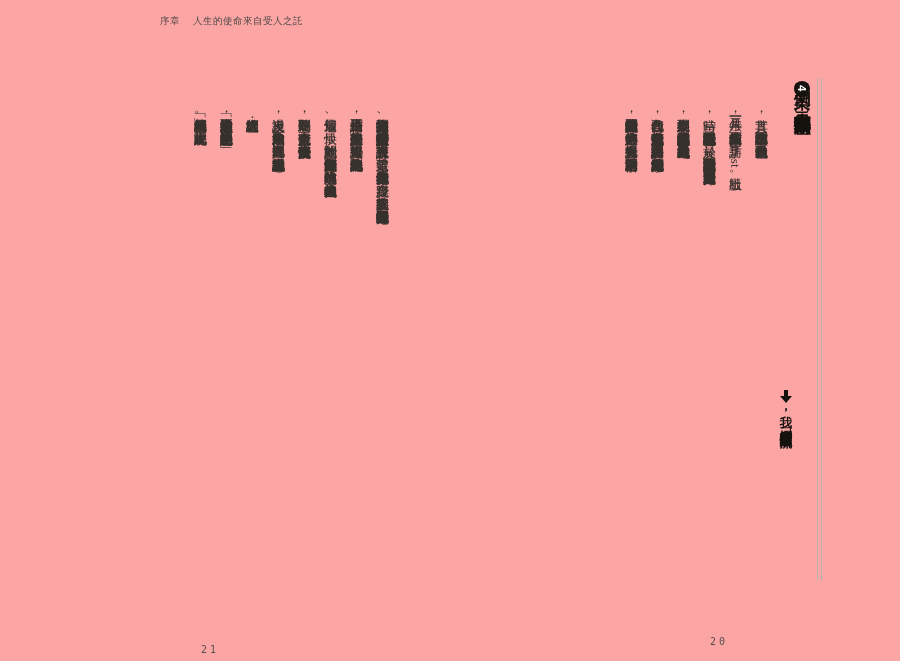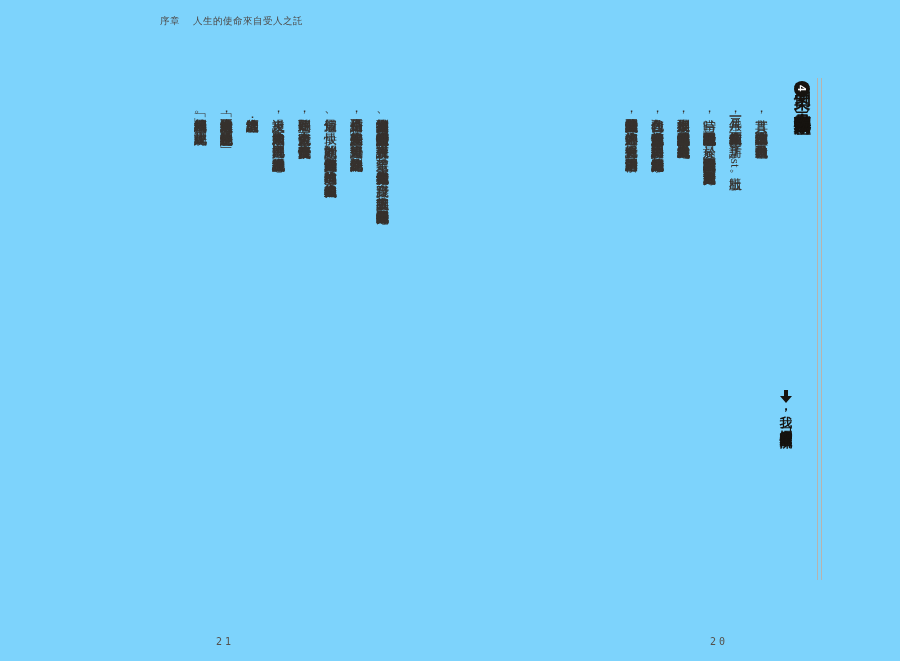--- a/index.html
+++ b/index.html
@@ -1,17 +1,17 @@
 <!DOCTYPE html>
 <html><head>
 <meta charset="utf-8">
 <style>
   html,body { margin:0; padding:0; background:#e8e8e8; }
   .spread {
-    position:relative; width:900px; height:661px; background:#7dd3fc;
+    position:relative; width:900px; height:661px; background:#fca5a5;
     overflow:hidden; font-family:"Liberation Serif","DejaVu Serif",serif;
   }
   .vertical { writing-mode:vertical-rl; text-orientation:mixed; }
 
   
   .running-head {
     position:absolute; left:160px; top:15px; font-size:9.5px; letter-spacing:0.5px;
     color:#4c4744; font-family:"Liberation Sans","DejaVu Sans",sans-serif; white-space:nowrap;
   }
   .running-head .chapter-title { margin-left:13px; }
@@ -46,21 +46,21 @@
   .page-body p { margin:0; padding:0; text-indent:2em; }
   .body-right { right:126px; }
   .body-left  { right:505px; }
   .tcy { text-combine-upright:all; }
 
   
   .page-num {
     position:absolute; top:636px; font-size:10px; letter-spacing:3px;
     color:#55504b; font-family:"DejaVu Sans Mono","Liberation Mono",monospace;
   }
-  .page-num-left  { left:216px; }
+  .page-num-left  { left:201px;margin-top:8px; }
   .page-num-right { left:710px; }
 </style>
 </head>
 <body>
 
 <div class="spread">
 
   <div class="running-head">
     <span>序章</span><span class="chapter-title">人生的使命來自受人之託</span>
   </div>

